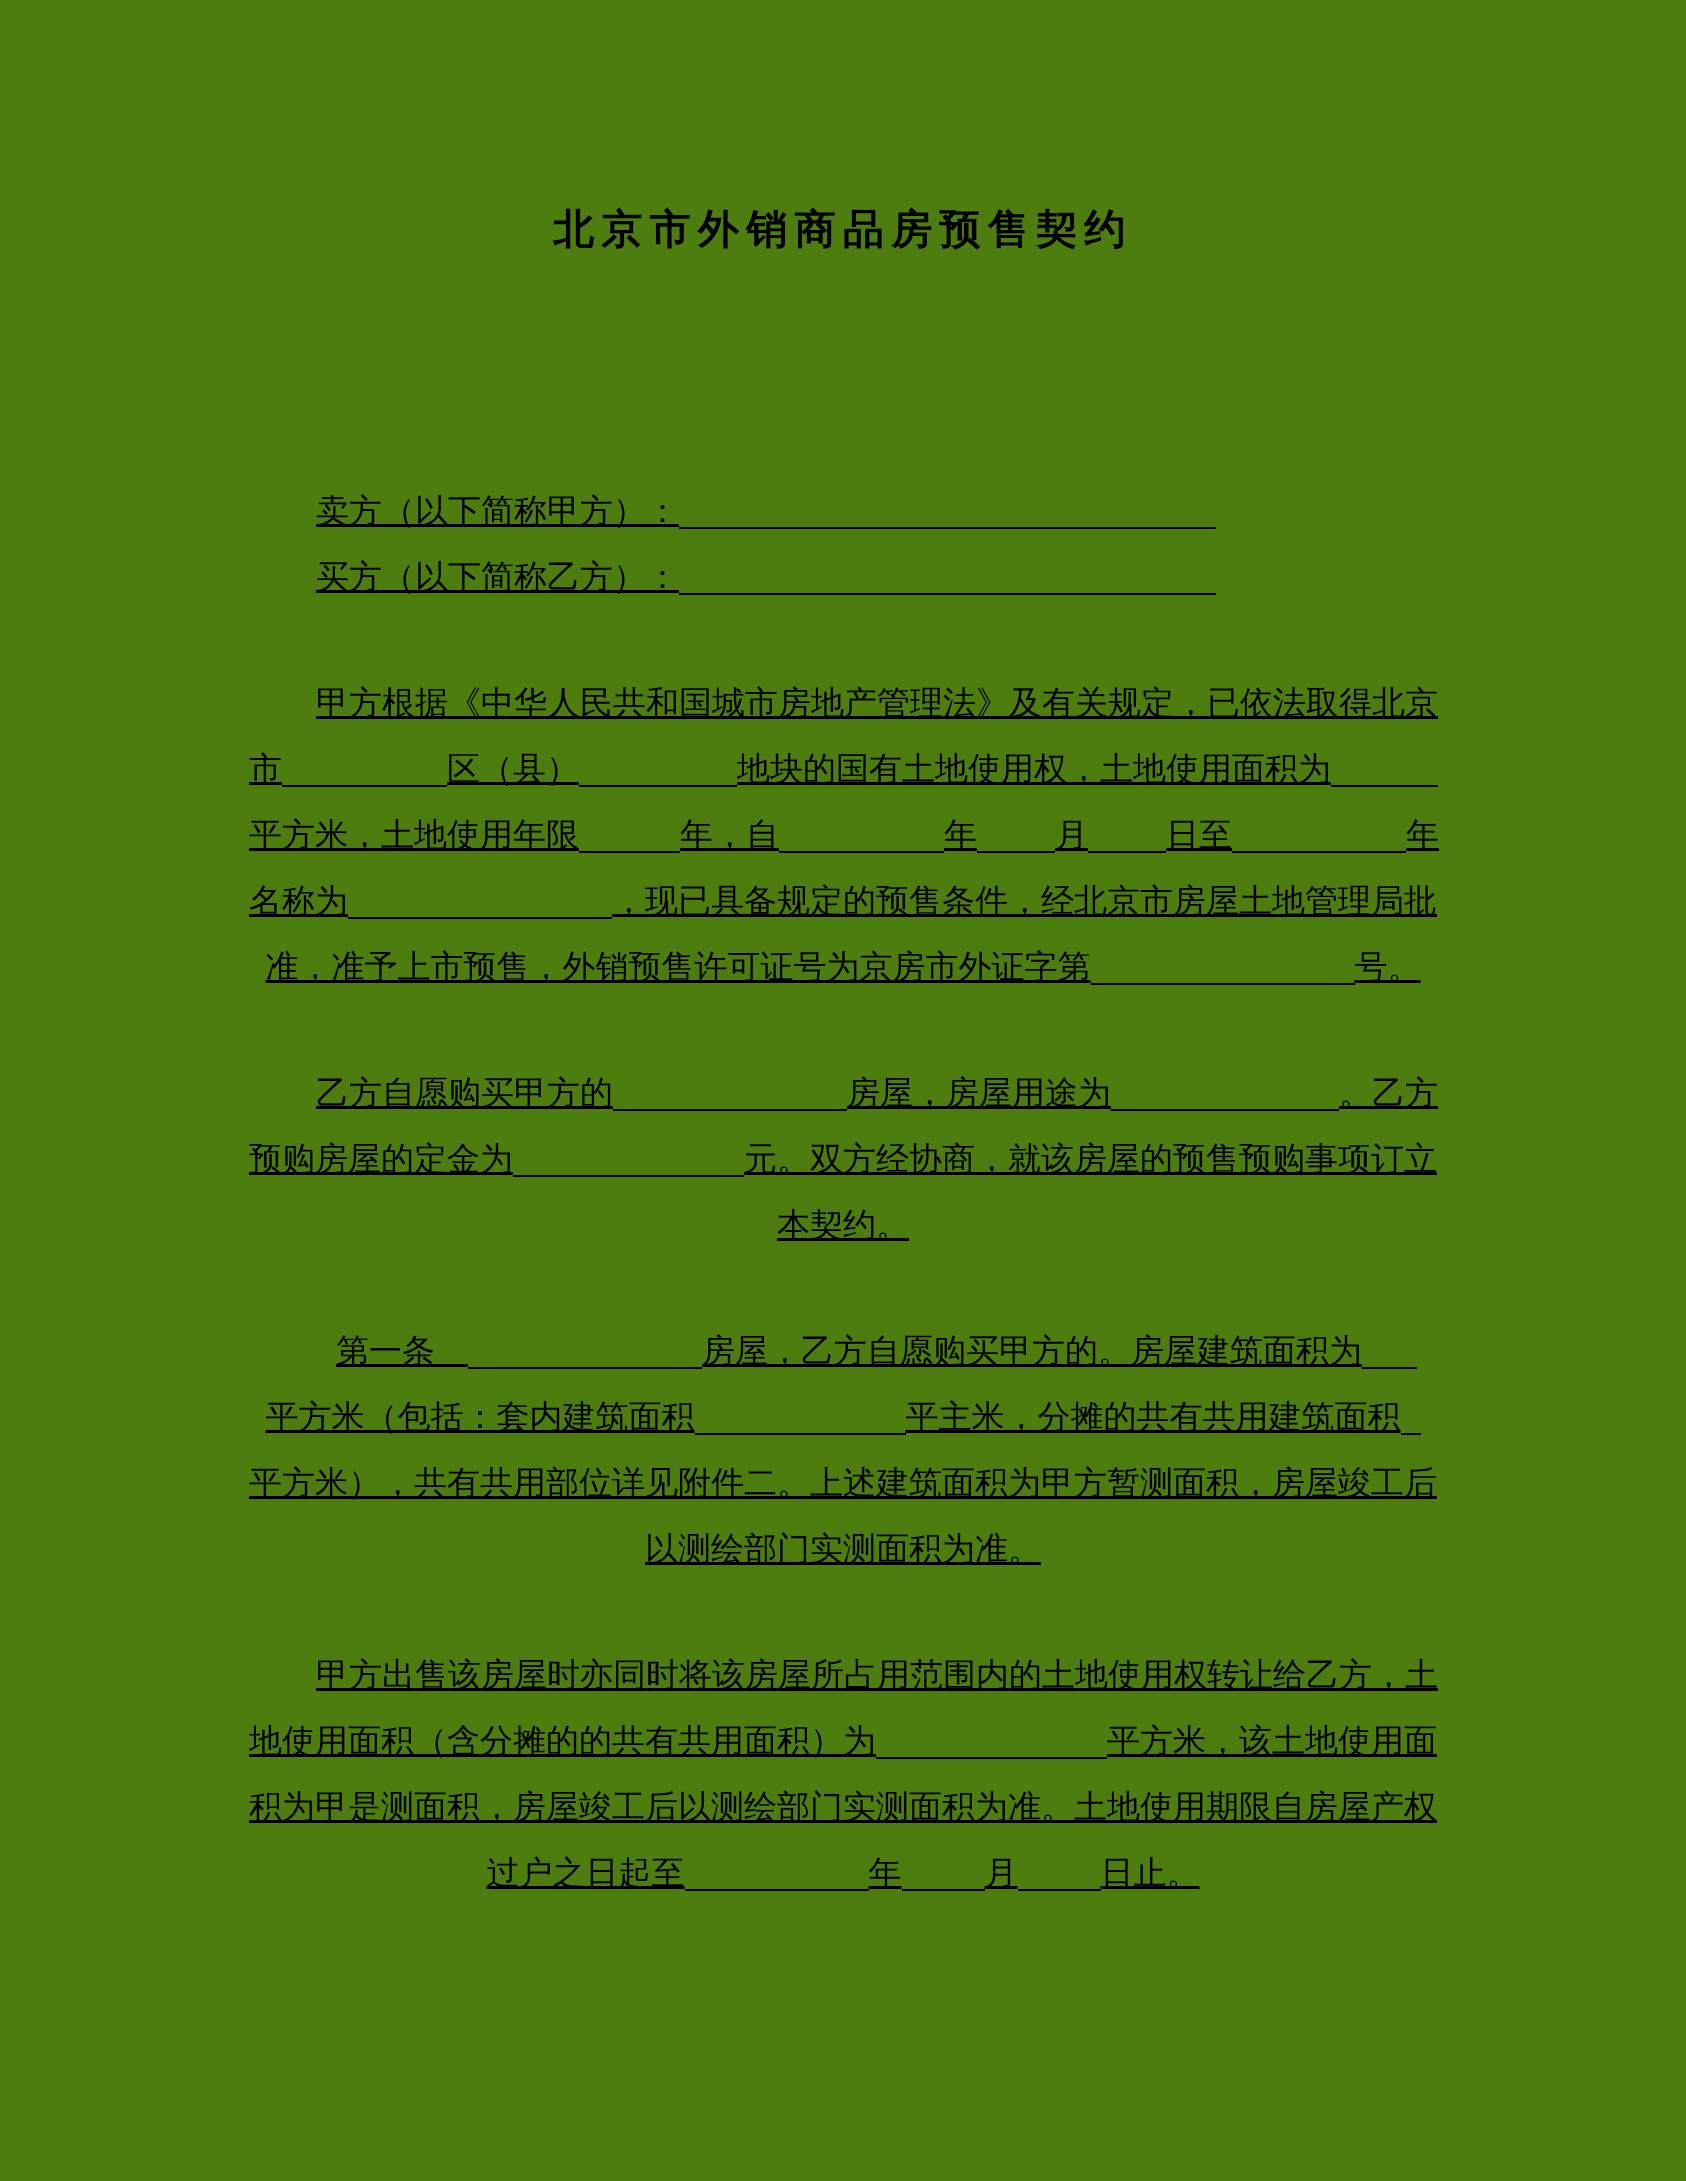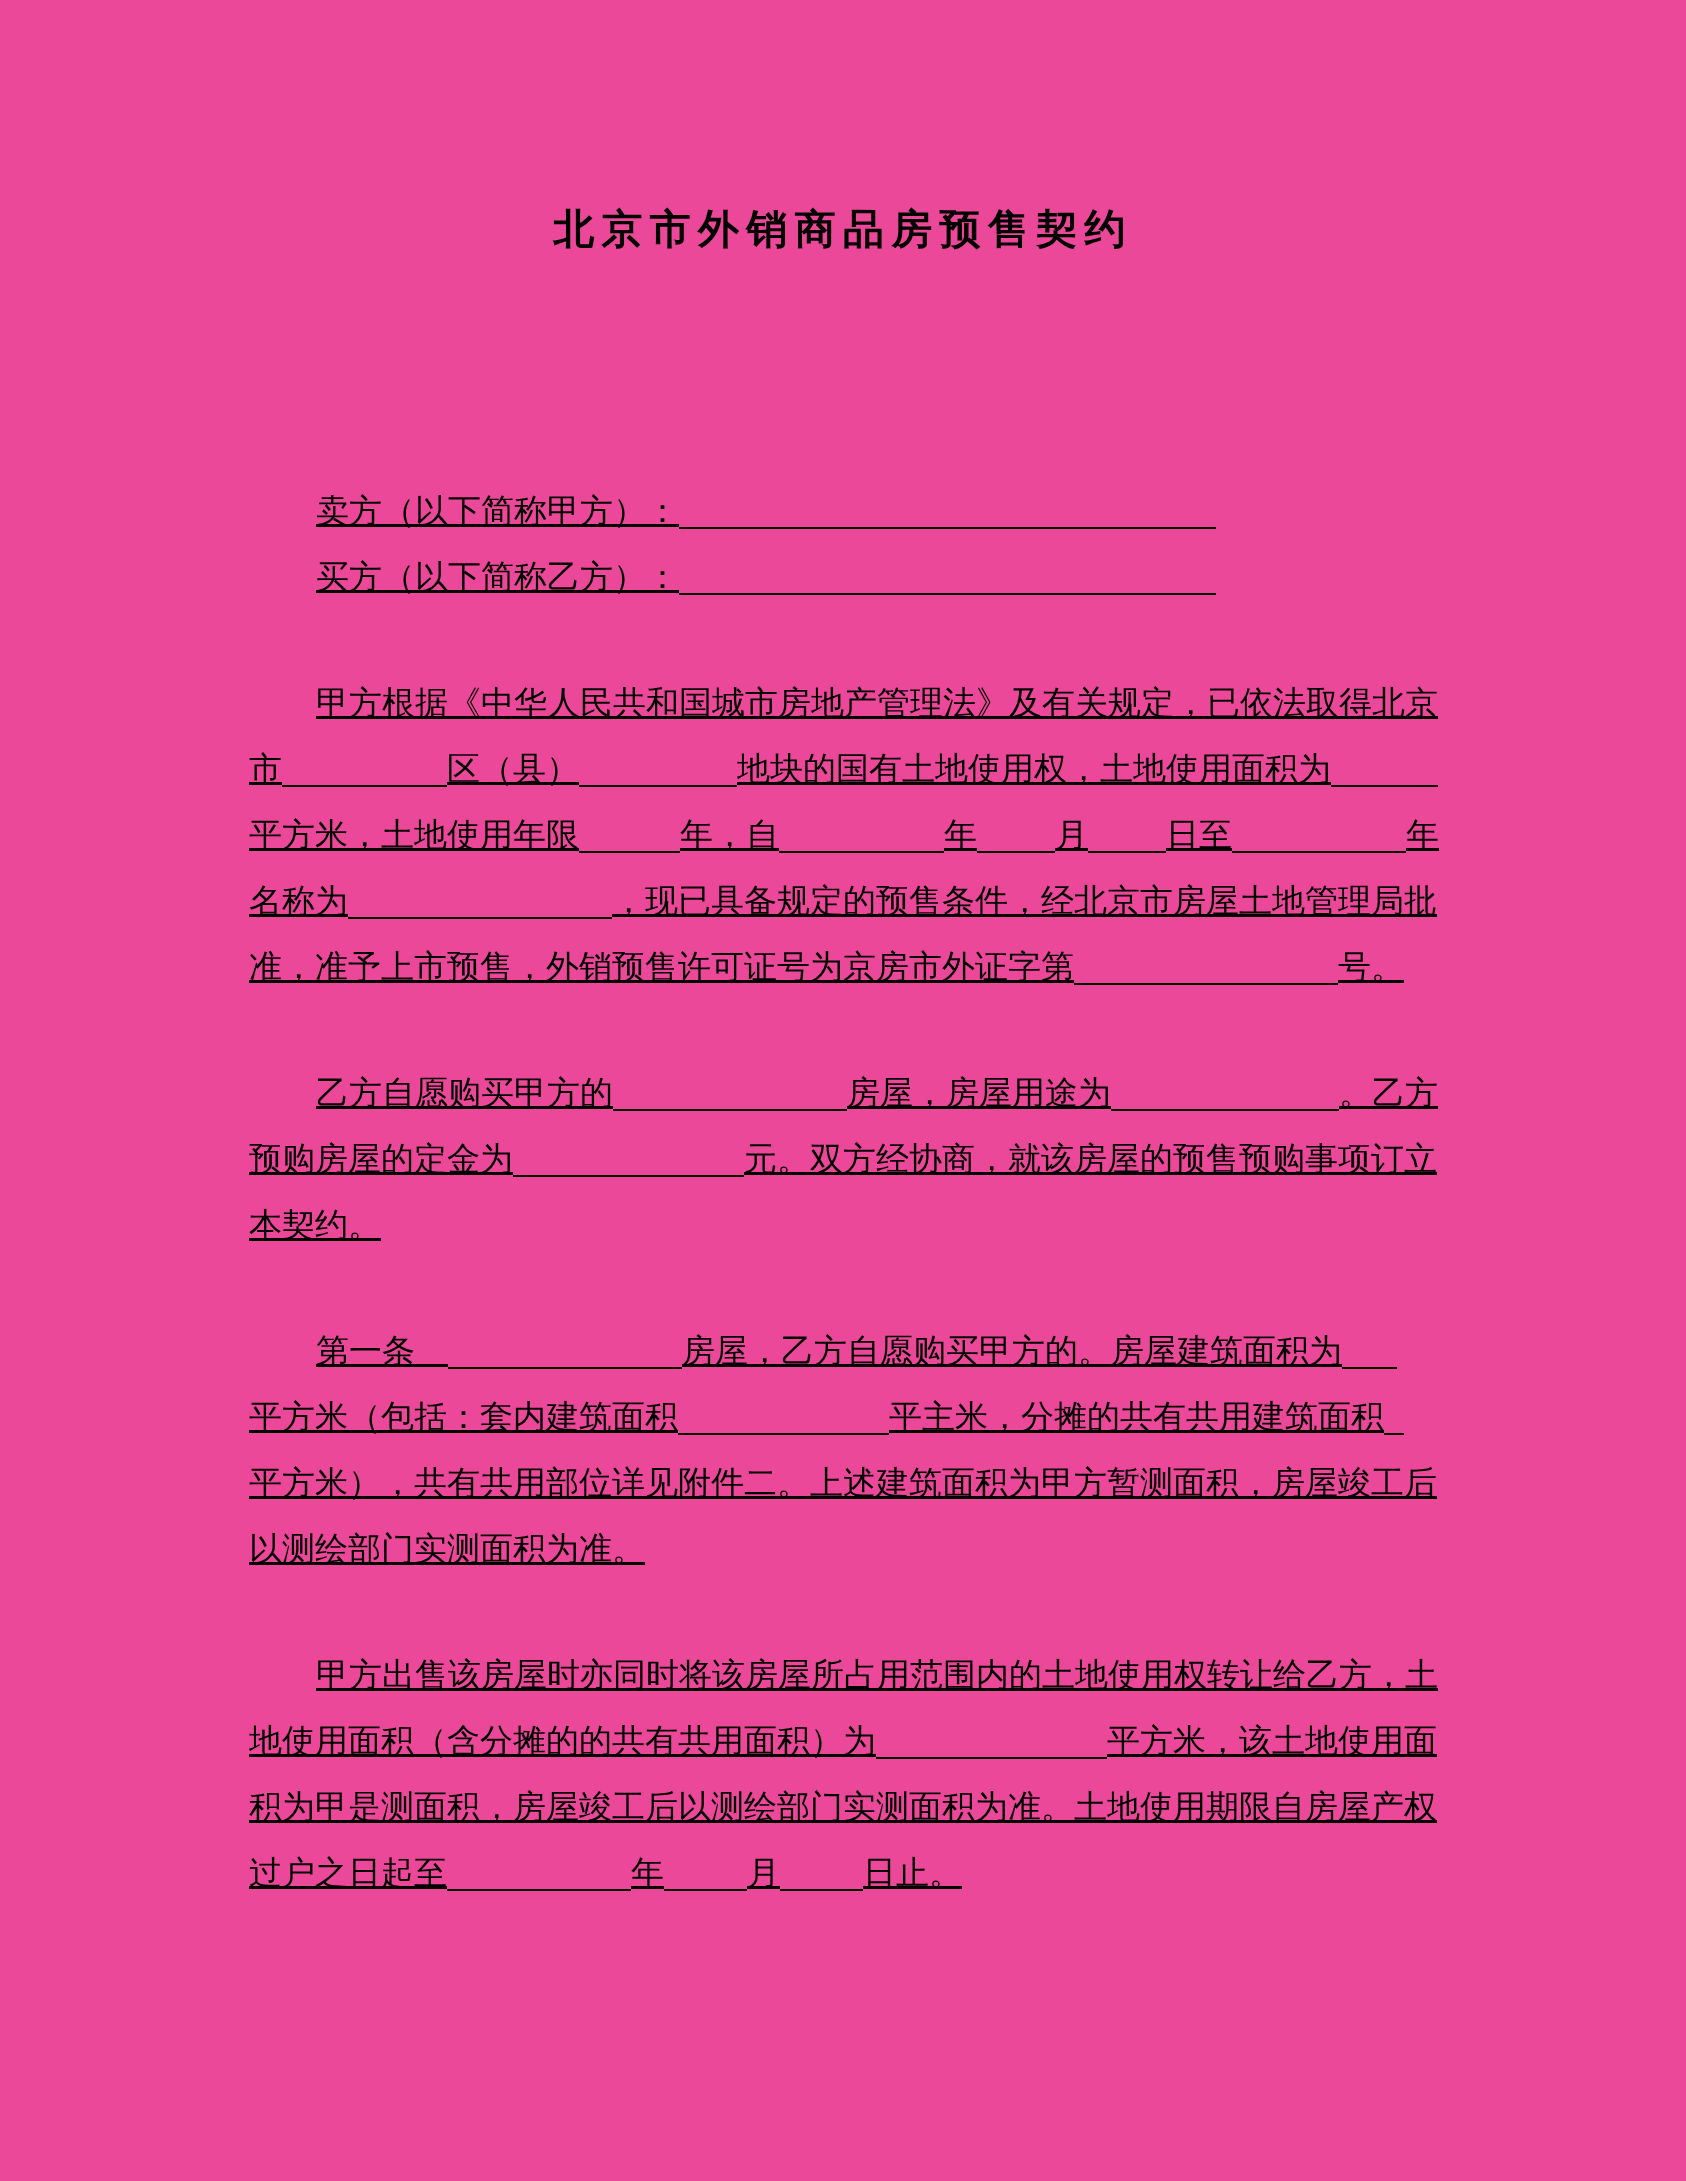--- a/index.html
+++ b/index.html
@@ -1,32 +1,32 @@
 <!DOCTYPE html>
 <html style="font-size:14.7px"><head>
 <meta charset="utf-8">
 <style>
   html,body{margin:0;padding:0;}
   body{
     width:1686px;height:2182px;background:#ffffff;
     font-family:"Liberation Serif","DejaVu Serif",serif;
   }
   .page{
-    position:relative;width:1686px;height:2182px;background:#ec4899;
+    position:relative;width:1686px;height:2182px;background:#4d7c0f;
     color:#000000;overflow:hidden;
   }
   .content{padding:200px 248px 0 248px;}
   .doc-title{
     font-family:"Liberation Sans","DejaVu Sans",sans-serif;
     font-weight:bold;font-size:41px;line-height:59px;
     text-align:center;letter-spacing:7.3px;white-space:nowrap;
   }
   .para{font-size:33px;line-height:66px;margin:1px;text-decoration:underline;}
   .para.first-block{margin-top:219px;}
-  .para + .para{margin-top:60px;}
+  .para + .para{margin-top:60px;text-align:center;}
   .line{height:66px;white-space:nowrap;}
   .line.indent{padding-left:67px;}
   .seg{display:inline;}
   .blank{
     display:inline-block;height:37px;vertical-align:-7.3px;
     border-bottom:2.8px solid #000000;
   }
 </style>
 </head>
 <body>

